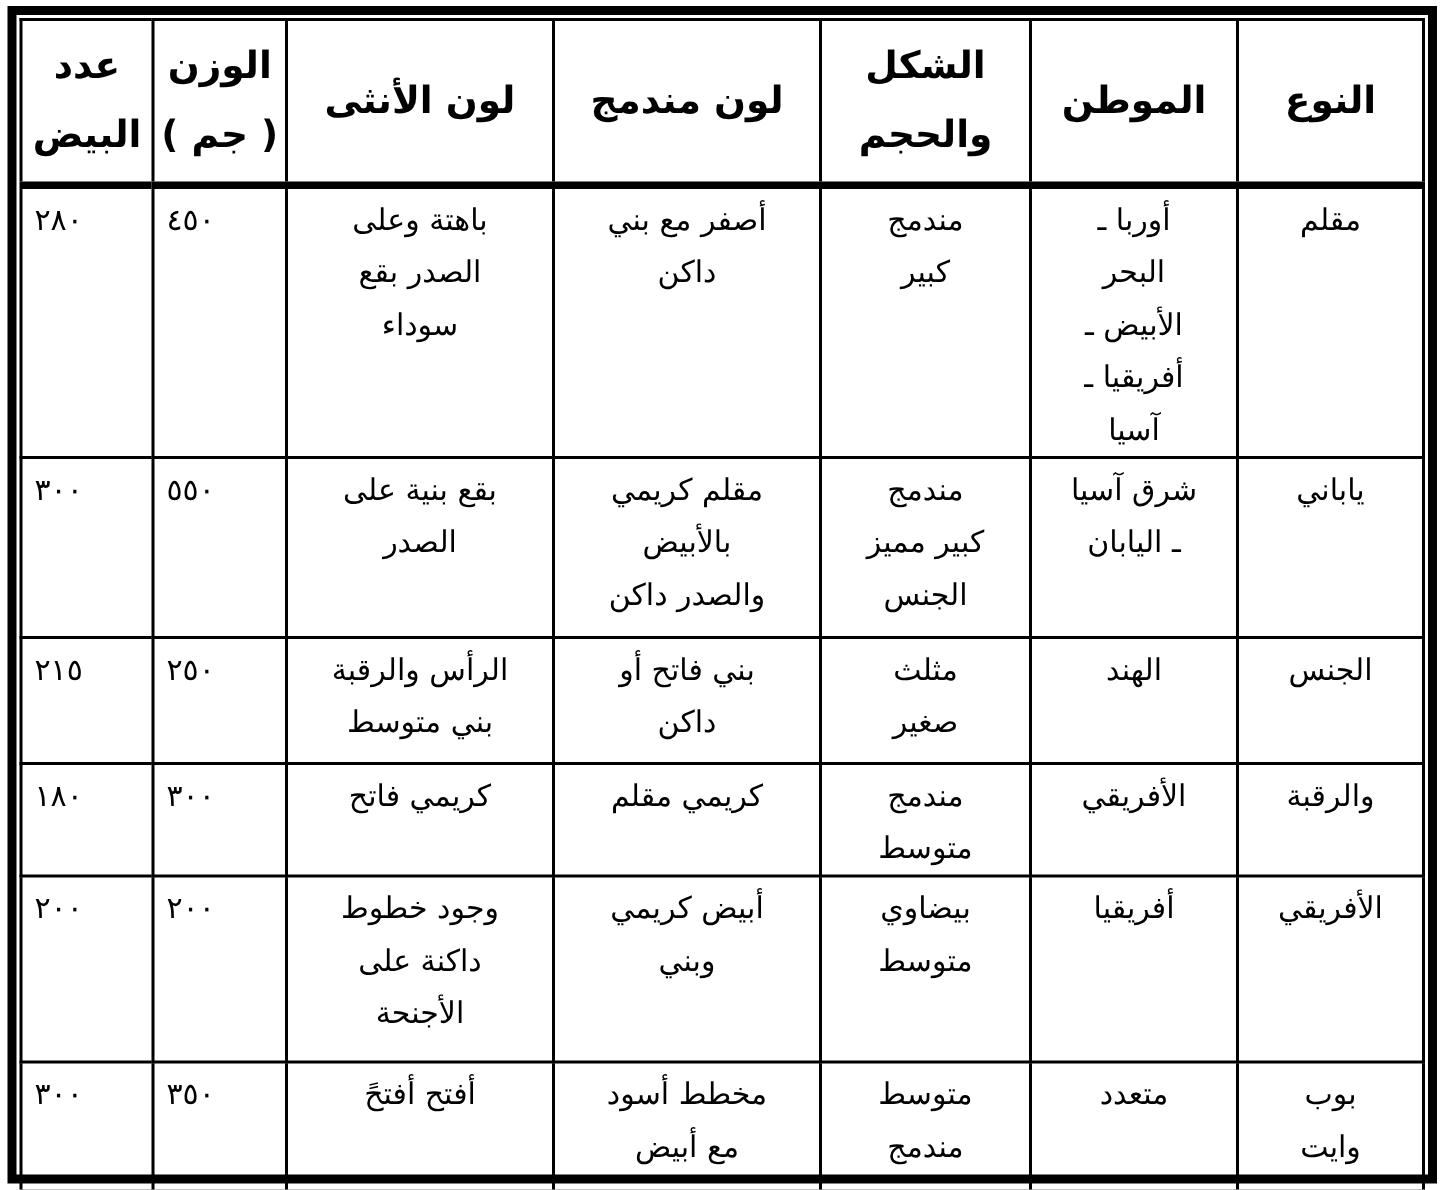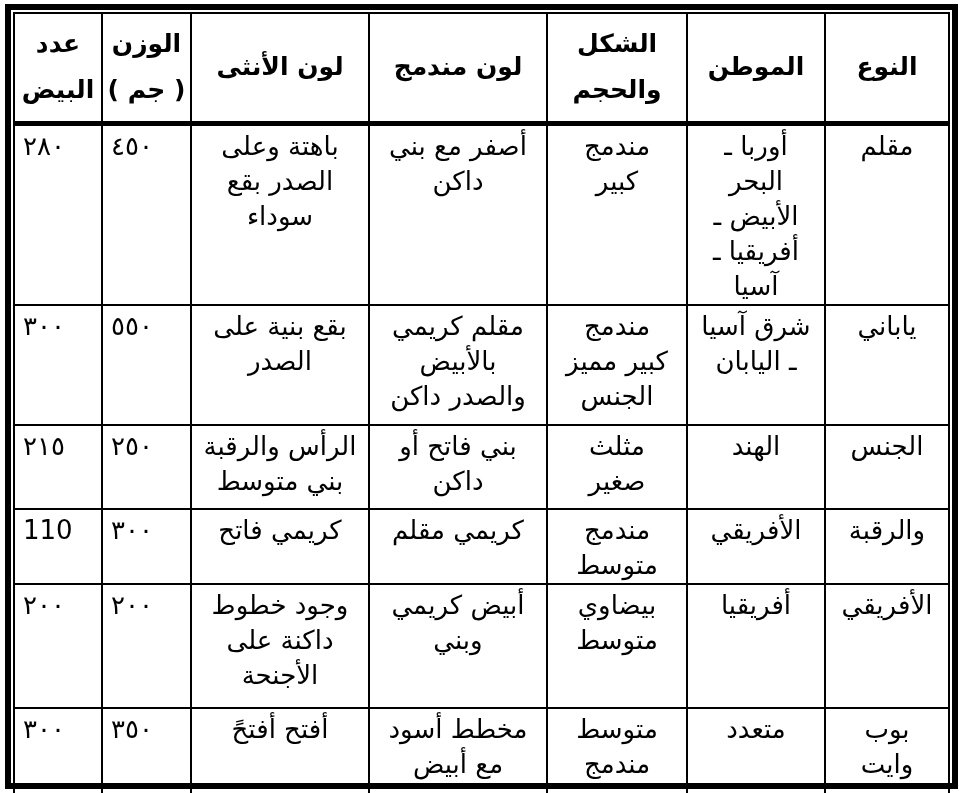--- a/index.html
+++ b/index.html
@@ -40,21 +40,21 @@
     font-weight: bold;
     font-size: 25px;
     line-height: 46px;
     text-align: center;
     vertical-align: middle;
     white-space: pre-line;
     padding: 2px 2px;
     border-bottom: 5px solid #000000;
   }
   table.breeds td {
-    font-size: 26px;
+    font-size: 20px;
     line-height: 35px;
     font-weight: normal;
     text-align: center;
     vertical-align: top;
     white-space: pre-line;
     padding: 3px 4px 0 4px;
     margin-top: 32px;
   }
   table.breeds td.num {
     text-align: left;
@@ -144,21 +144,21 @@
           <td class="num">٢١٥</td>
         </tr>
         <tr class="r3">
           <td>والرقبة</td>
           <td>الأفريقي</td>
           <td>مندمج
 متوسط</td>
           <td>كريمي مقلم</td>
           <td>كريمي فاتح</td>
           <td class="num">٣٠٠</td>
-          <td class="num">110</td>
+          <td class="num">١٨٠</td>
         </tr>
         <tr class="r4">
           <td>الأفريقي</td>
           <td>أفريقيا</td>
           <td>بيضاوي
 متوسط</td>
           <td>أبيض كريمي
 وبني</td>
           <td>وجود خطوط
 داكنة على

